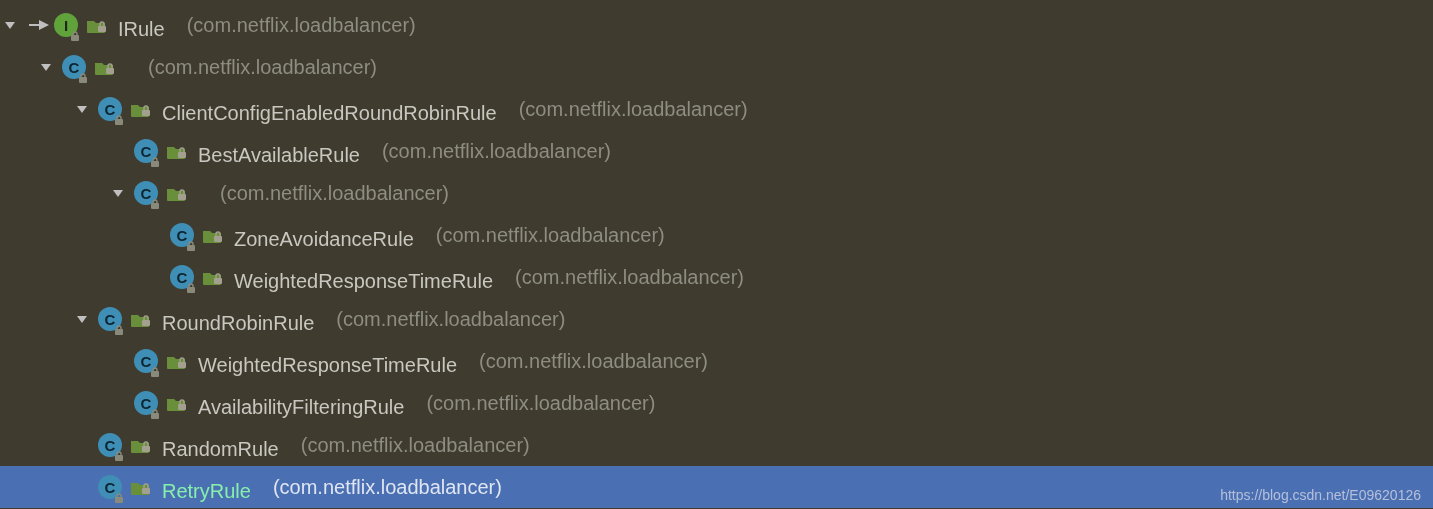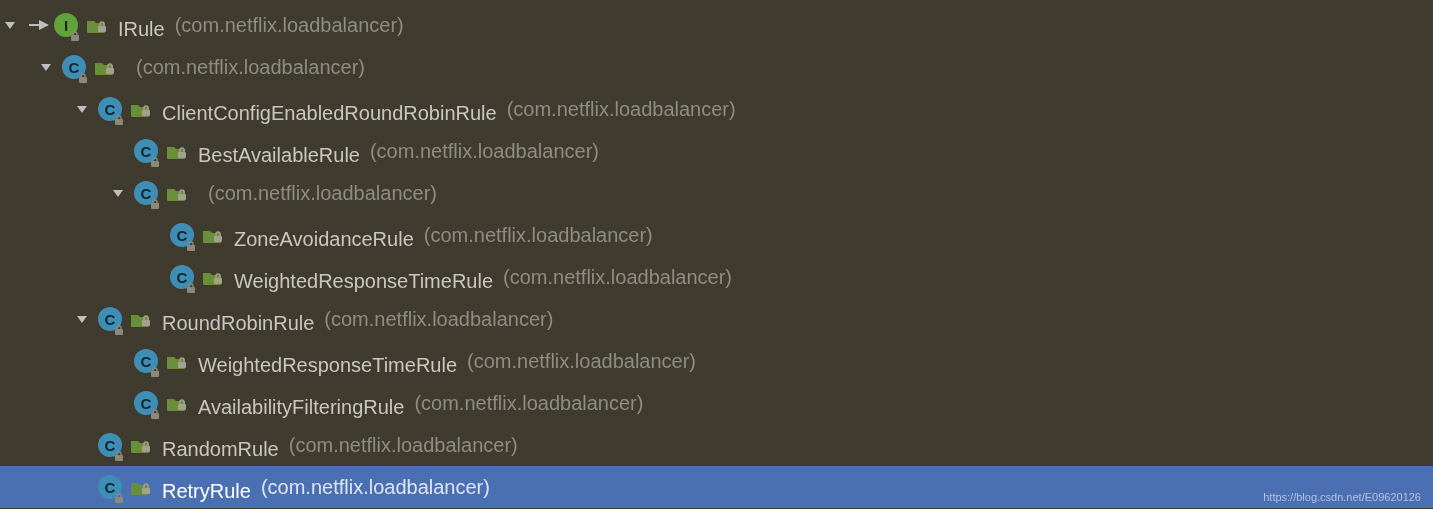--- a/index.html
+++ b/index.html
@@ -46,28 +46,28 @@
     position: absolute;
     right: -3px; bottom: -3px;
     width: 12px; height: 12px;
   }
   .lockfolder {
     width: 22px; height: 18px; flex: 0 0 auto;
     display: inline-flex; align-items: center; justify-content: center;
     margin-right: 10px; margin-left: 4px;
   }
   .name { color: #c8c8c0; margin-top: 8px; }
-  .row.selected .name { color: #ffffff; text-align: right; }
-  .pkg  { color: #8d8d82; margin-left: 10px; }
+  .row.selected .name { color: #86efac; text-align: right; }
+  .pkg  { color: #8d8d82; margin-left: 22px; }
   .row.selected .pkg  { color: #dfe6f2; }
   .watermark {
     position: absolute;
     right: 12px;
     bottom: 6px;
-    font-size: 11px;
+    font-size: 14px;
     color: #c8cee0;
     opacity: 0.85;
     pointer-events: none;
   }
 </style>
 </head>
 <body>
 
 <div class="tree" id="tree-root">
     <div class="row">

